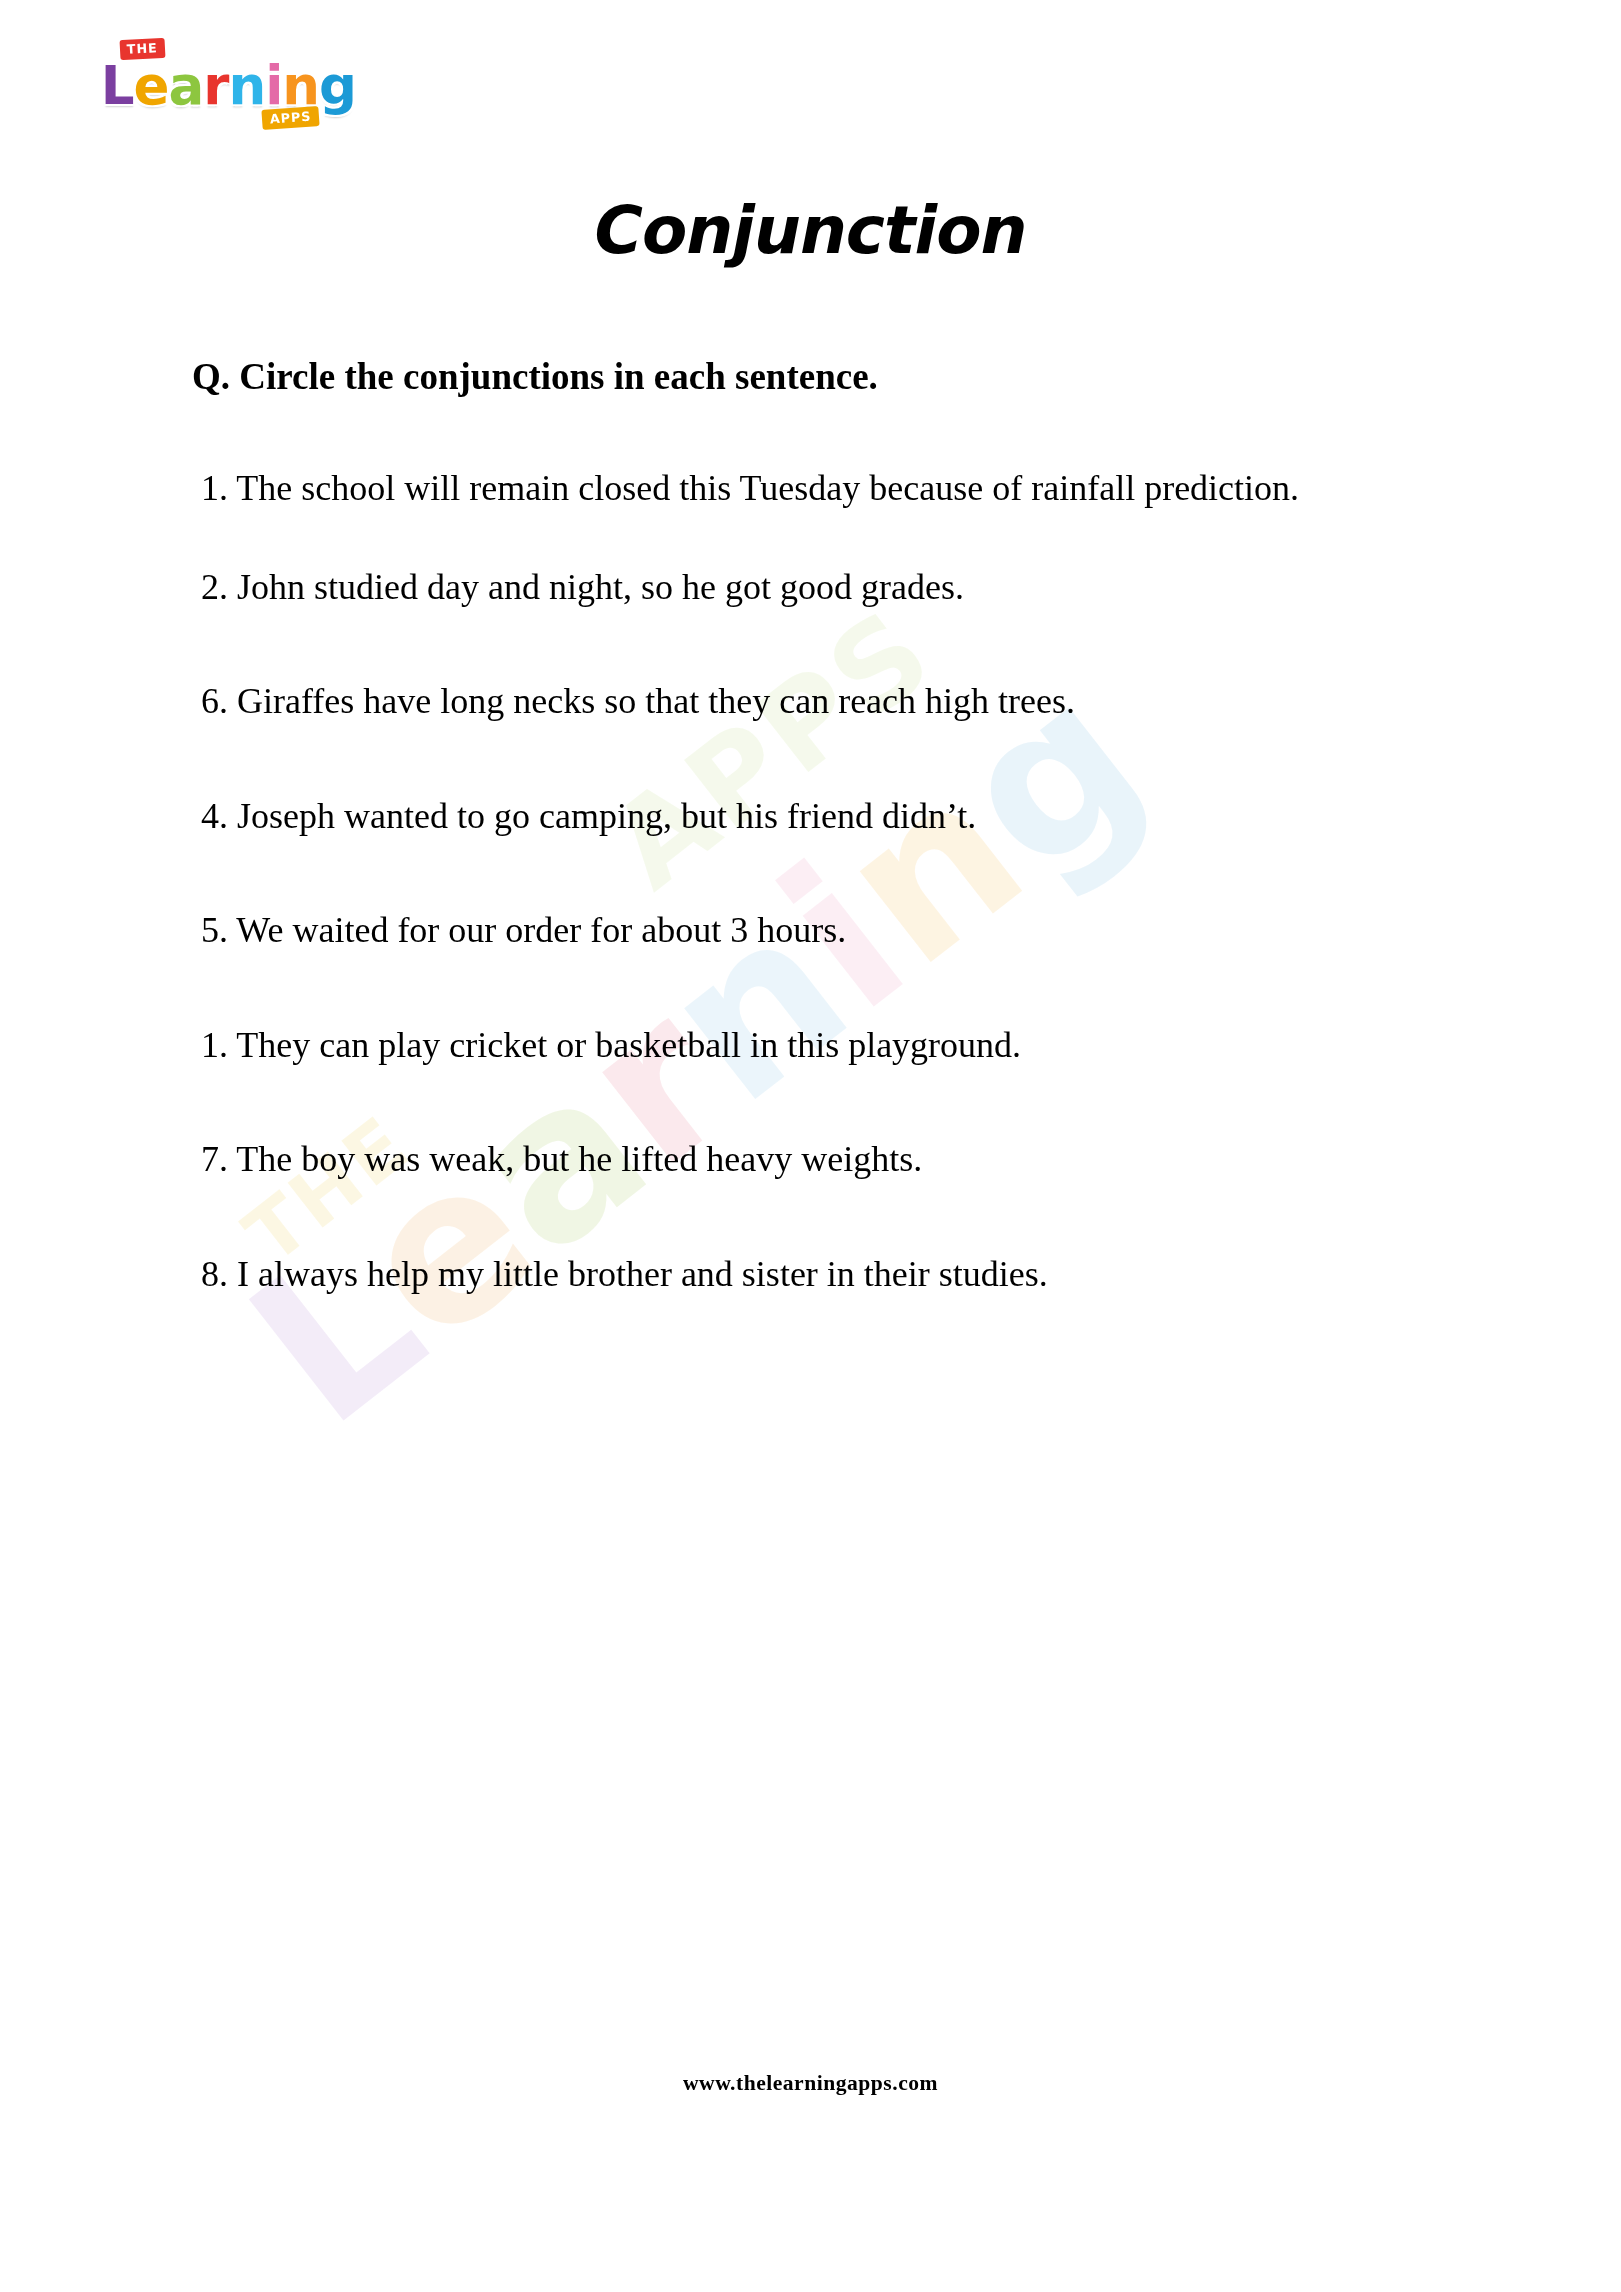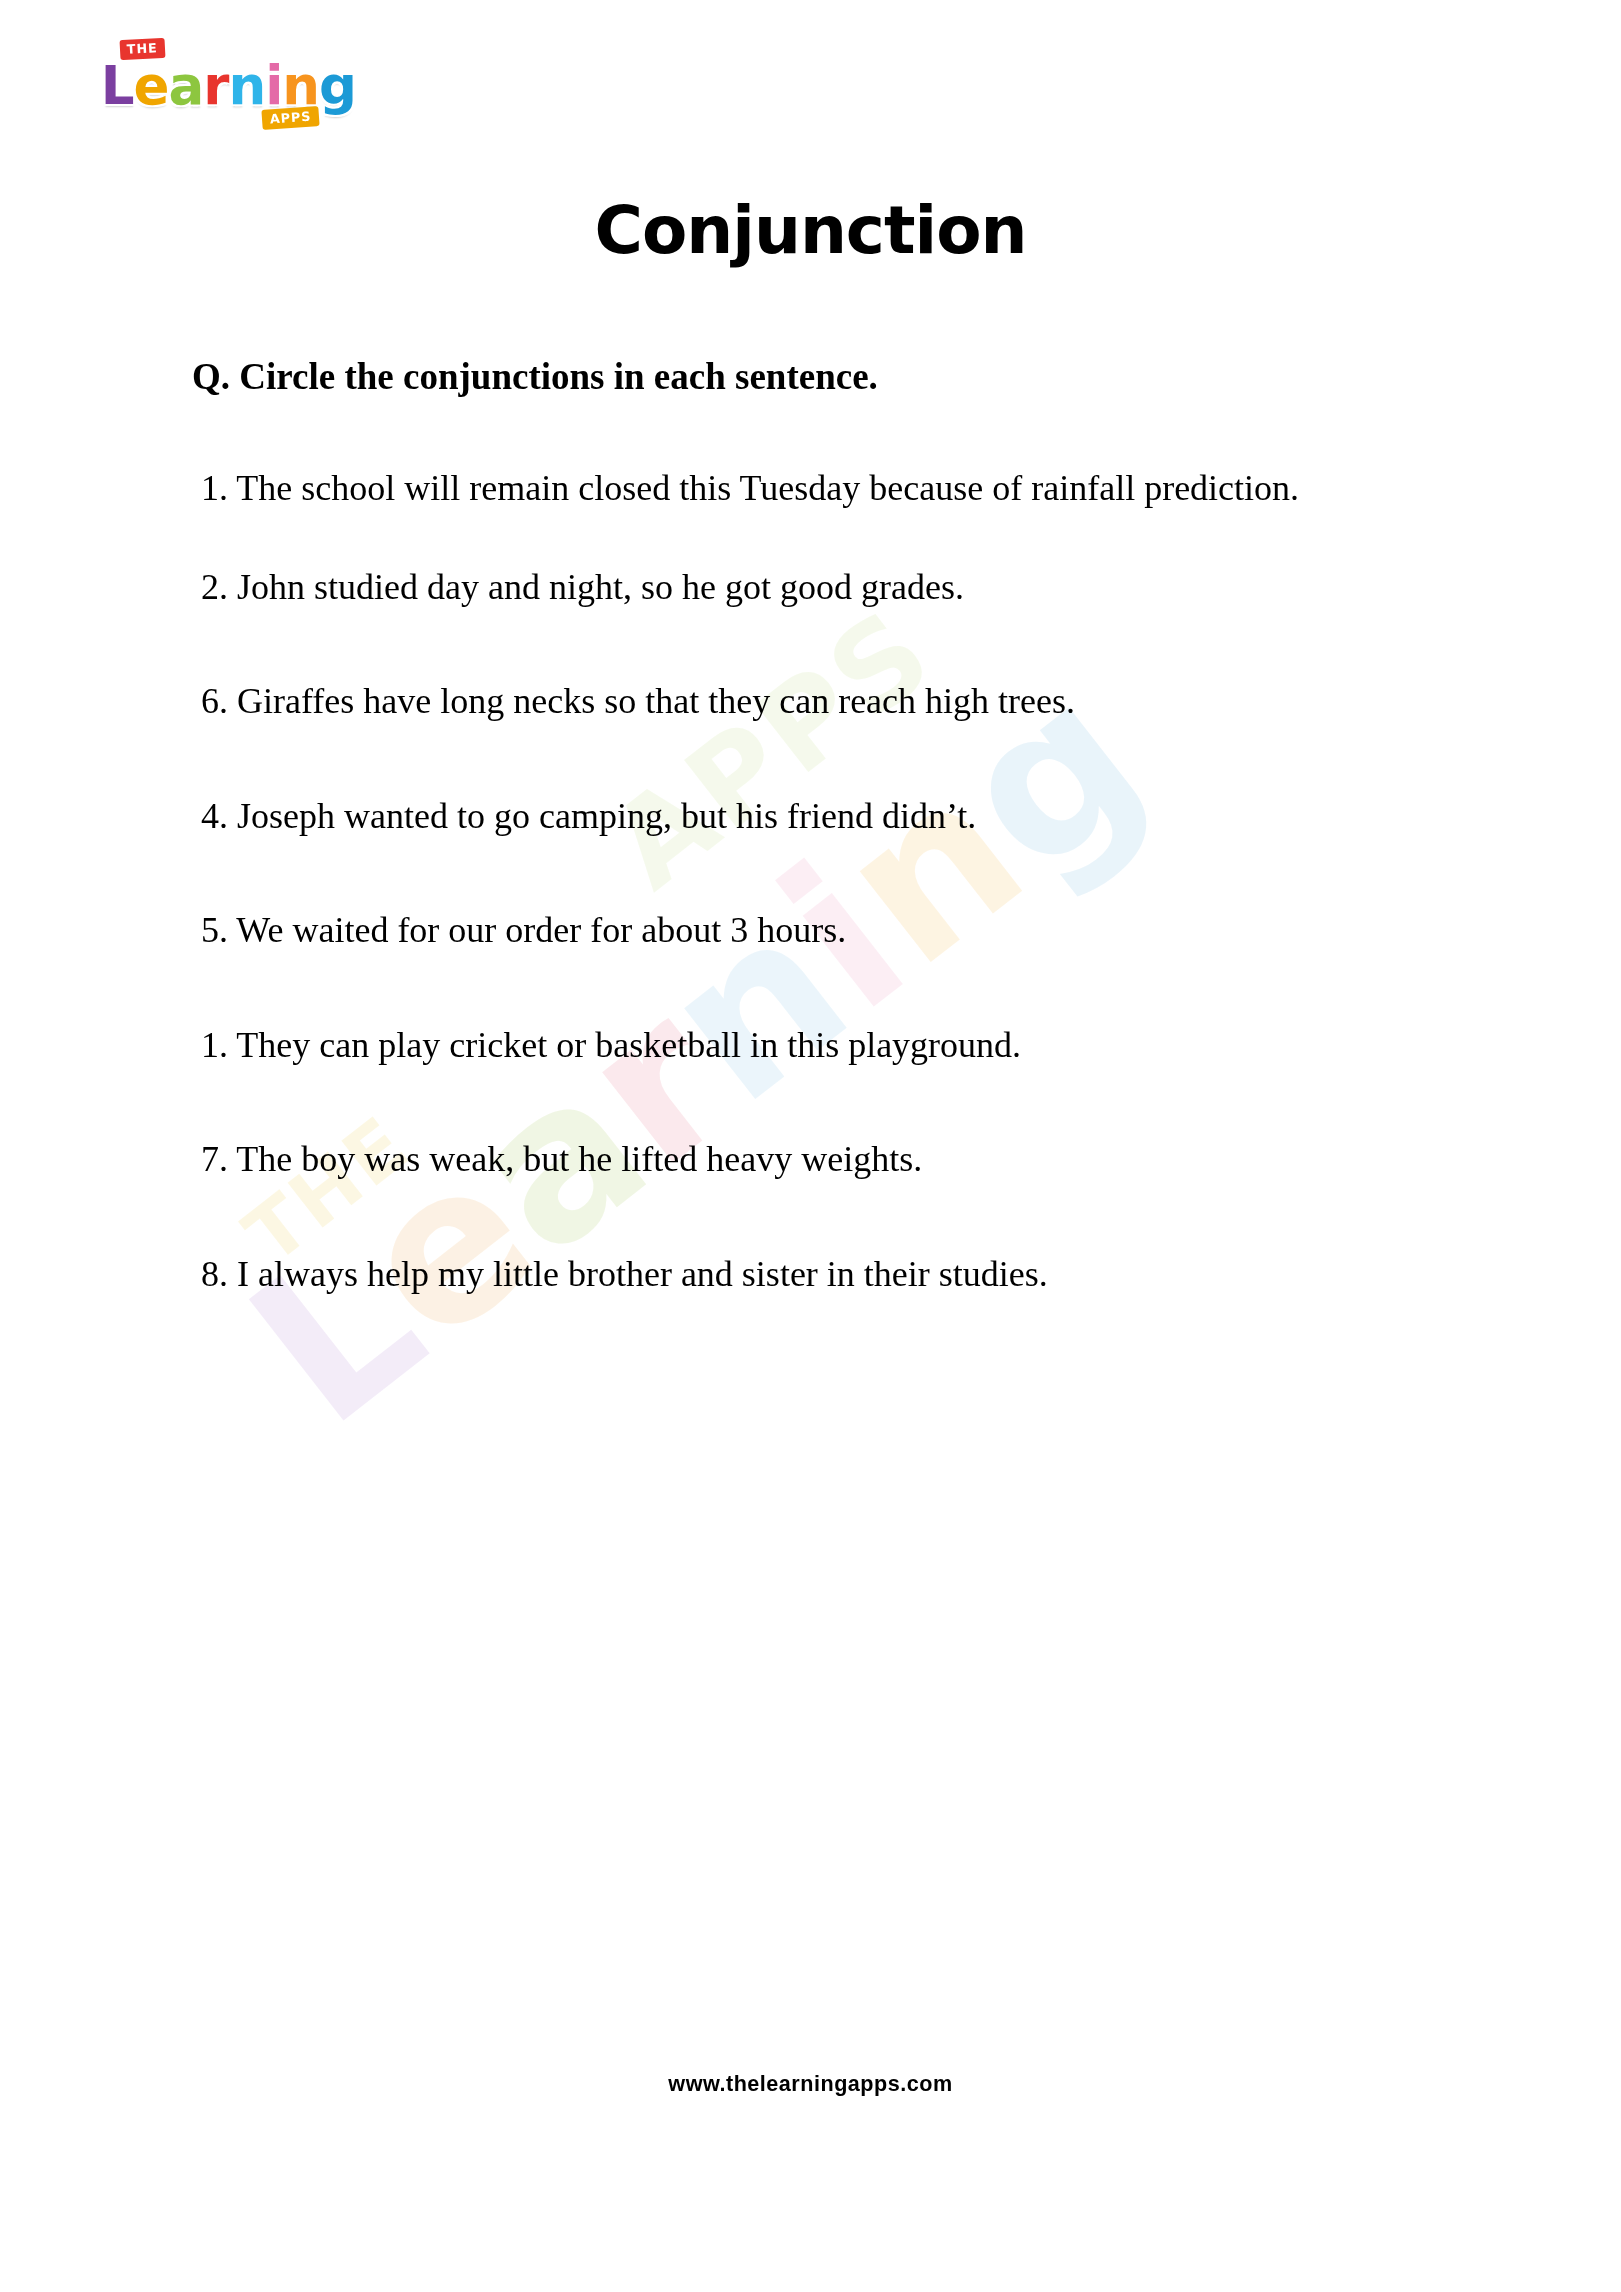--- a/index.html
+++ b/index.html
@@ -138,20 +138,21 @@
   .title {
     position: absolute;
     left: 0;
     top: 192px;
     width: 100%;
     text-align: center;
     font-family: "DejaVu Sans", sans-serif;
     font-weight: bold;
     font-size: 66px;
     letter-spacing: -1px;
+    font-style: italic;
   }
   .instruction {
     position: absolute;
     left: 192px;
     top: 355px;
     font-family: "Liberation Serif", serif;
     font-weight: bold;
     font-size: 37px;
     text-align: right;
   }
@@ -167,21 +168,21 @@
     line-height: 1.32;
     margin-bottom: 67px;
   }
   .q-item.first { margin-bottom: 51px; }
   .footer {
     position: absolute;
     left: 0;
     top: 2071px;
     width: 100%;
     text-align: center;
-    font-family: Liberation Sans, sans-serif;
+    font-family: Liberation Serif, serif;
     font-weight: bold;
     font-size: 21.6px;
     letter-spacing: 0.5px;
   }
 </style>
 </head>
 <body>
 
 <div class="logo">
   <div class="the-badge">THE</div>

